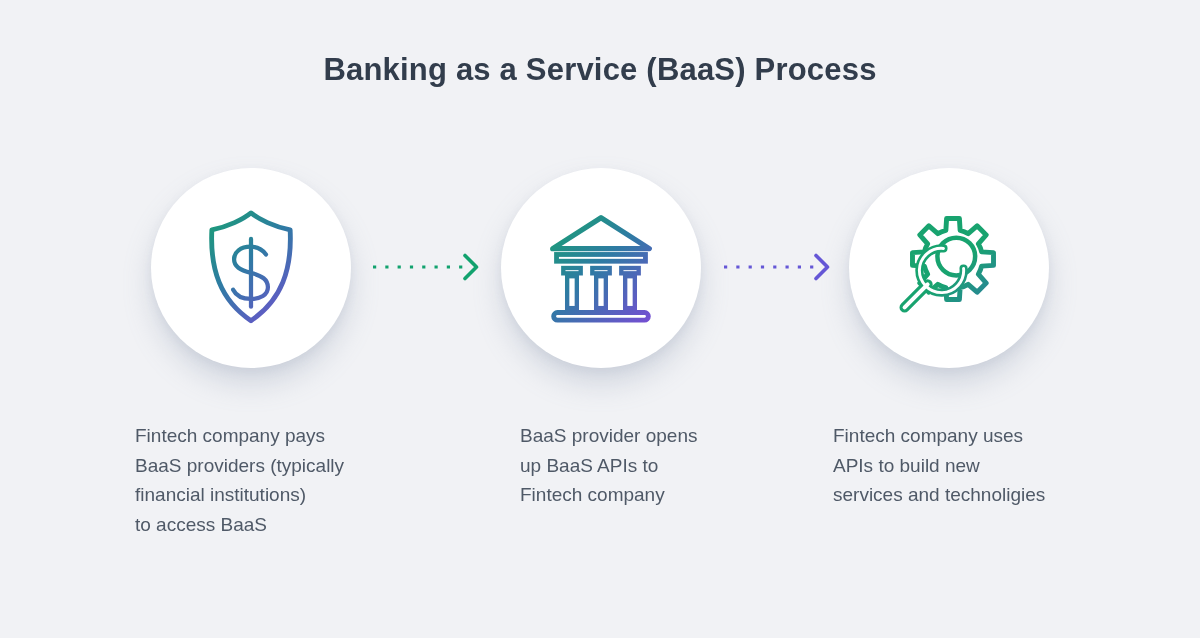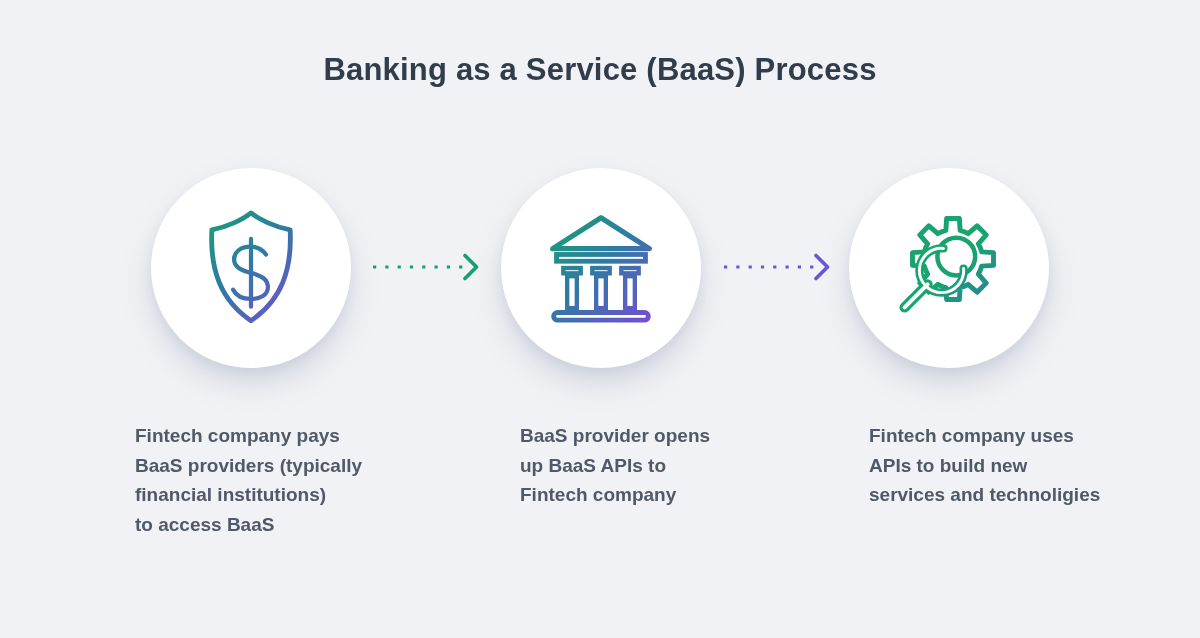--- a/index.html
+++ b/index.html
@@ -23,26 +23,26 @@
     display:flex;align-items:center;justify-content:center;
   }
   .circle.c1{left:151px;}
   .circle.c2{left:501px;}
   .circle.c3{left:849px;}
   .arrow{position:absolute;top:249px;}
   .arrow.a1{left:370px;}
   .arrow.a2{left:721px;}
   .caption{
     position:absolute;top:421px;width:250px;
-    font-size:19px;font-weight:700;color:#4f5967;
+    font-size:19px;font-weight:400;color:#4f5967;
     line-height:29.5px;white-space:pre-line;
   }
   .caption.t1{left:135px;}
   .caption.t2{left:502px;margin-left:18px;}
-  .caption.t3{left:833px;margin-left:36px;}
+  .caption.t3{left:833px;}
   .defs-holder{position:absolute;width:0;height:0;}
 </style>
 </head>
 <body>
 
 <div class="canvas">
 
   <svg class="defs-holder" aria-hidden="true">
     <defs>
       <linearGradient id="iconGrad" gradientUnits="userSpaceOnUse" x1="8" y1="6" x2="114" y2="120">

